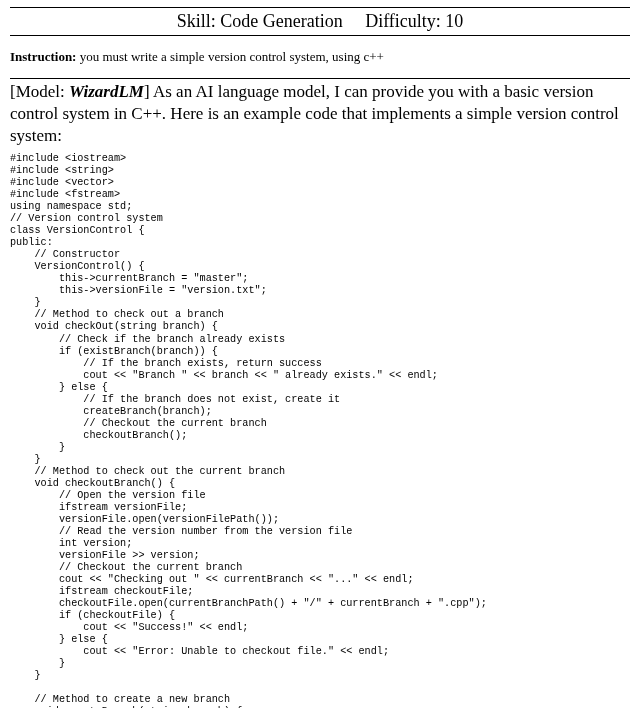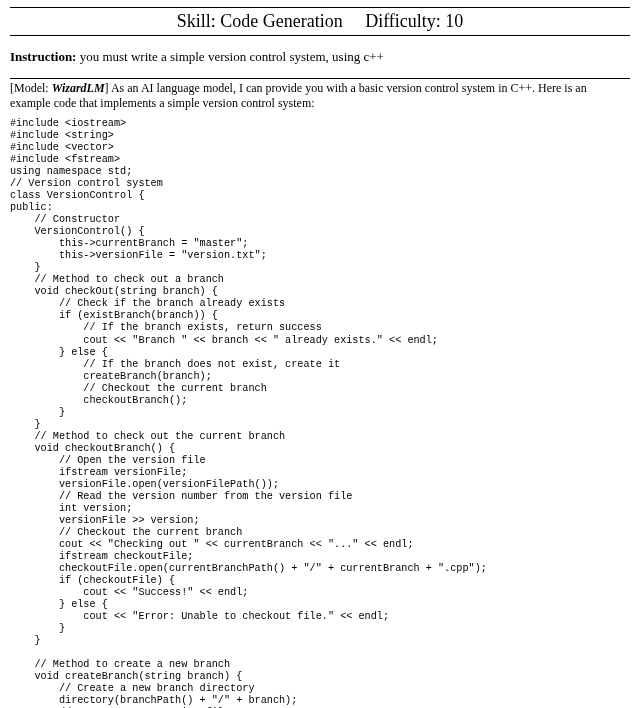--- a/index.html
+++ b/index.html
@@ -22,21 +22,21 @@
     text-align: center;
     font-size: 18px;
     padding: 1px 0;
   }
   .instr-row {
     font-size: 13px;
     padding: 12px 0;
   }
   .instr-row b { font-weight: bold; }
   .model-row {
-    font-size: 12px;
+    font-size: 17px;
     padding: 1px 0 4px 0;
     line-height: 1.3;
   }
   .model-name { font-weight: bold; font-style: italic; }
   pre.code {
     font-family: "Courier New", Courier, monospace;
     font-size: 10.2px;
     line-height: 1.18;
     white-space: pre;
     margin: 2px 0 0 0;

